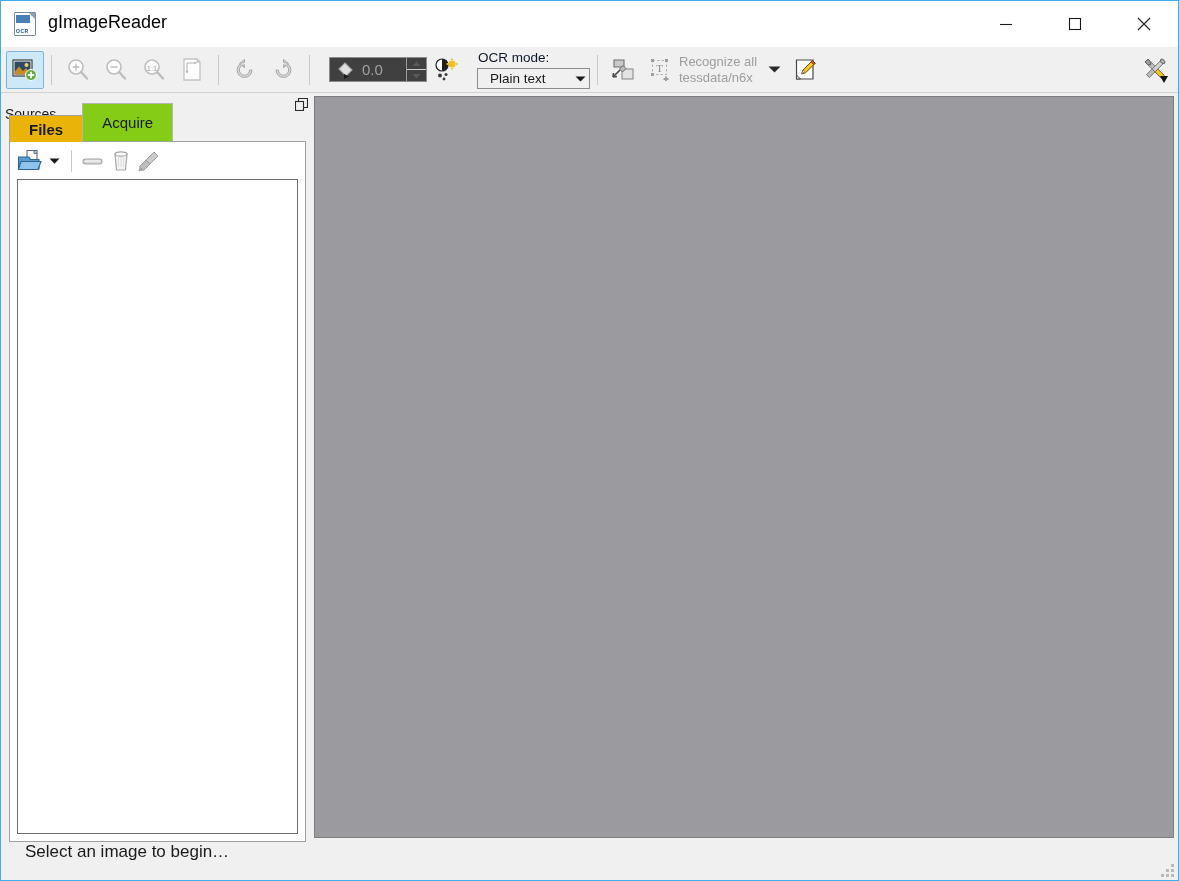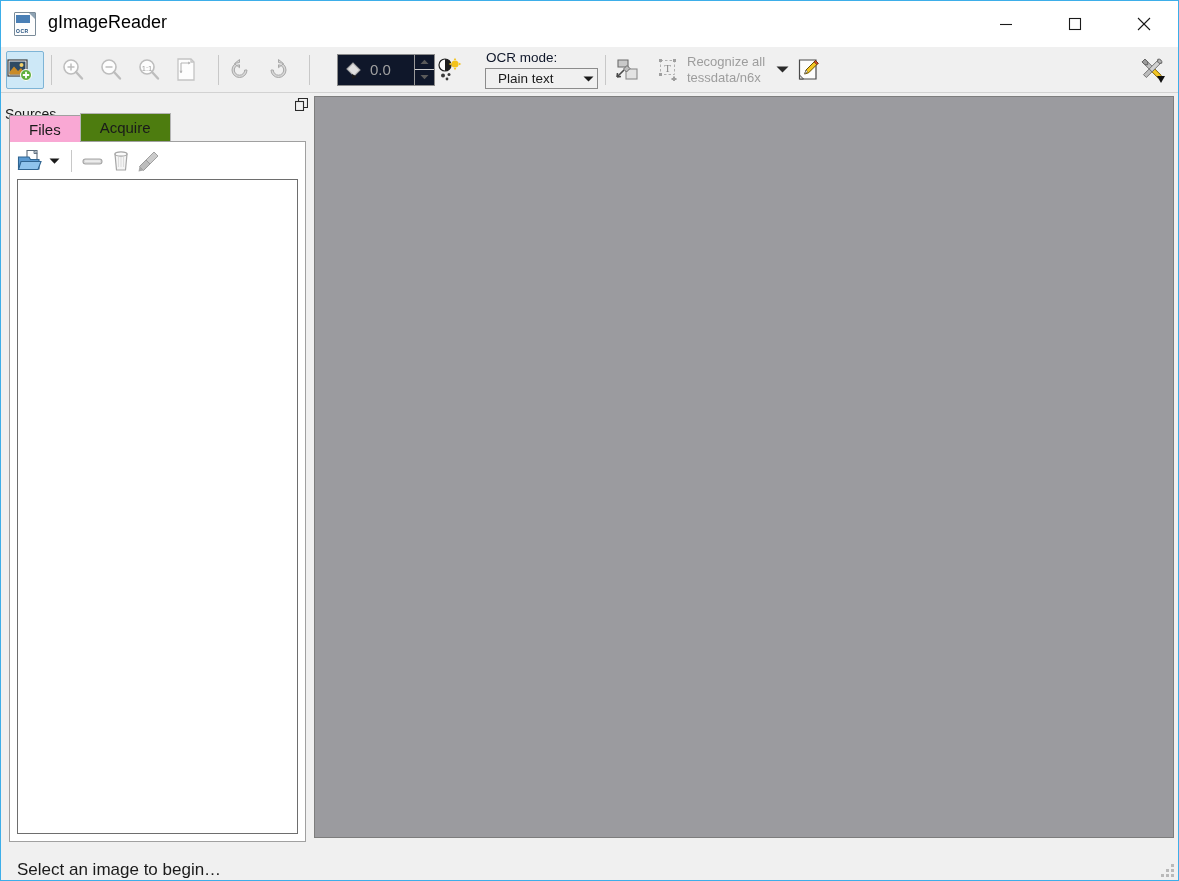--- a/index.html
+++ b/index.html
@@ -93,43 +93,43 @@
     flex: 0 0 auto;
     background: #f0f0f0;
     border-bottom: 1px solid #d2d2d2;
     display: flex;
     align-items: center;
     padding: 0 0 0 5px;
     position: relative;
   }
   .tb-btn {
     width: 38px; height: 38px;
-    display: flex; align-items: center; 
+    display: flex; align-items: center; justify-content: center;
     border: 1px solid transparent;
     border-radius: 2px;
     flex: 0 0 auto;
   }
   .tb-btn.active {
     background: #cde8f7;
     border: 1px solid #7eb4d6;
   }
   .tb-sep {
     width: 1px;
     height: 30px;
     background: #c8c8c8;
     margin: 0 7px;
     flex: 0 0 auto;
   }
   .tb-spin {
-    width: 98px; height: 32px;
+    width: 98px; height: 25px;
     border: 1px solid #8c8c8c;
-    background: #0f172a;
-    display: flex;
-    align-items: center;
-    margin-left: 20px;
+    background: #404040;
+    display: flex;
+    align-items: center;
+    margin-left: 12px;
     flex: 0 0 auto;
   }
   .tb-spin .spin-icon { padding: 0 2px 0 6px; display:flex; align-items:center;}
   .tb-spin .spin-val {
     flex: 1;
     font-size: 15px;
     color: #a0a0a0;
     padding-left: 4px;
   }
   .tb-spin .spin-arrows {
@@ -240,35 +240,36 @@
 
   .tabs-row {
     display: flex;
     align-items: flex-end;
     height: 26px;
     padding-left: 8px;
     position: relative;
     z-index: 2;
   }
   .tab {
-    height: 28px;
+    height: 38px;
     padding: 0 19px;
     display: flex; align-items: center;
     font-size: 15px;
     color: #1a1a1a;
-    background: #4d7c0f;
+    background: #84cc16;
     border: 1px solid #b4b4b4;
     border-bottom: none;
     margin-right: -1px;
   }
   .tab.active {
-    background: #f9a8d4;
+    background: #eab308;
     border-color: #a0a0a0;
     height: 27px;
     margin-bottom: -1px;
+    font-weight: bold;
   }
 
   .file-panel {
     flex: 1 1 auto;
     margin: 0 8px 0 8px;
     border: 1px solid #a0a0a0;
     background: #ffffff;
     display: flex;
     flex-direction: column;
     min-height: 0;
@@ -316,22 +317,22 @@
     flex: 1 1 auto;
     background: #9b9b9f;
     border: 1px solid #7d7d7d;
   }
 
   
   .statusbar {
     height: 38px;
     flex: 0 0 auto;
     display: flex;
-    align-items: flex-end;
-    padding-left: 16px;
+    align-items: flex-start;
+    padding-left: 24px;
     background: #f0f0f0;
     position: relative;
   }
   .status-text {
     font-size: 17px;
     color: #1a1a1a;
   }
   .grip {
     position: absolute;
     right: 4px; bottom: 3px;

